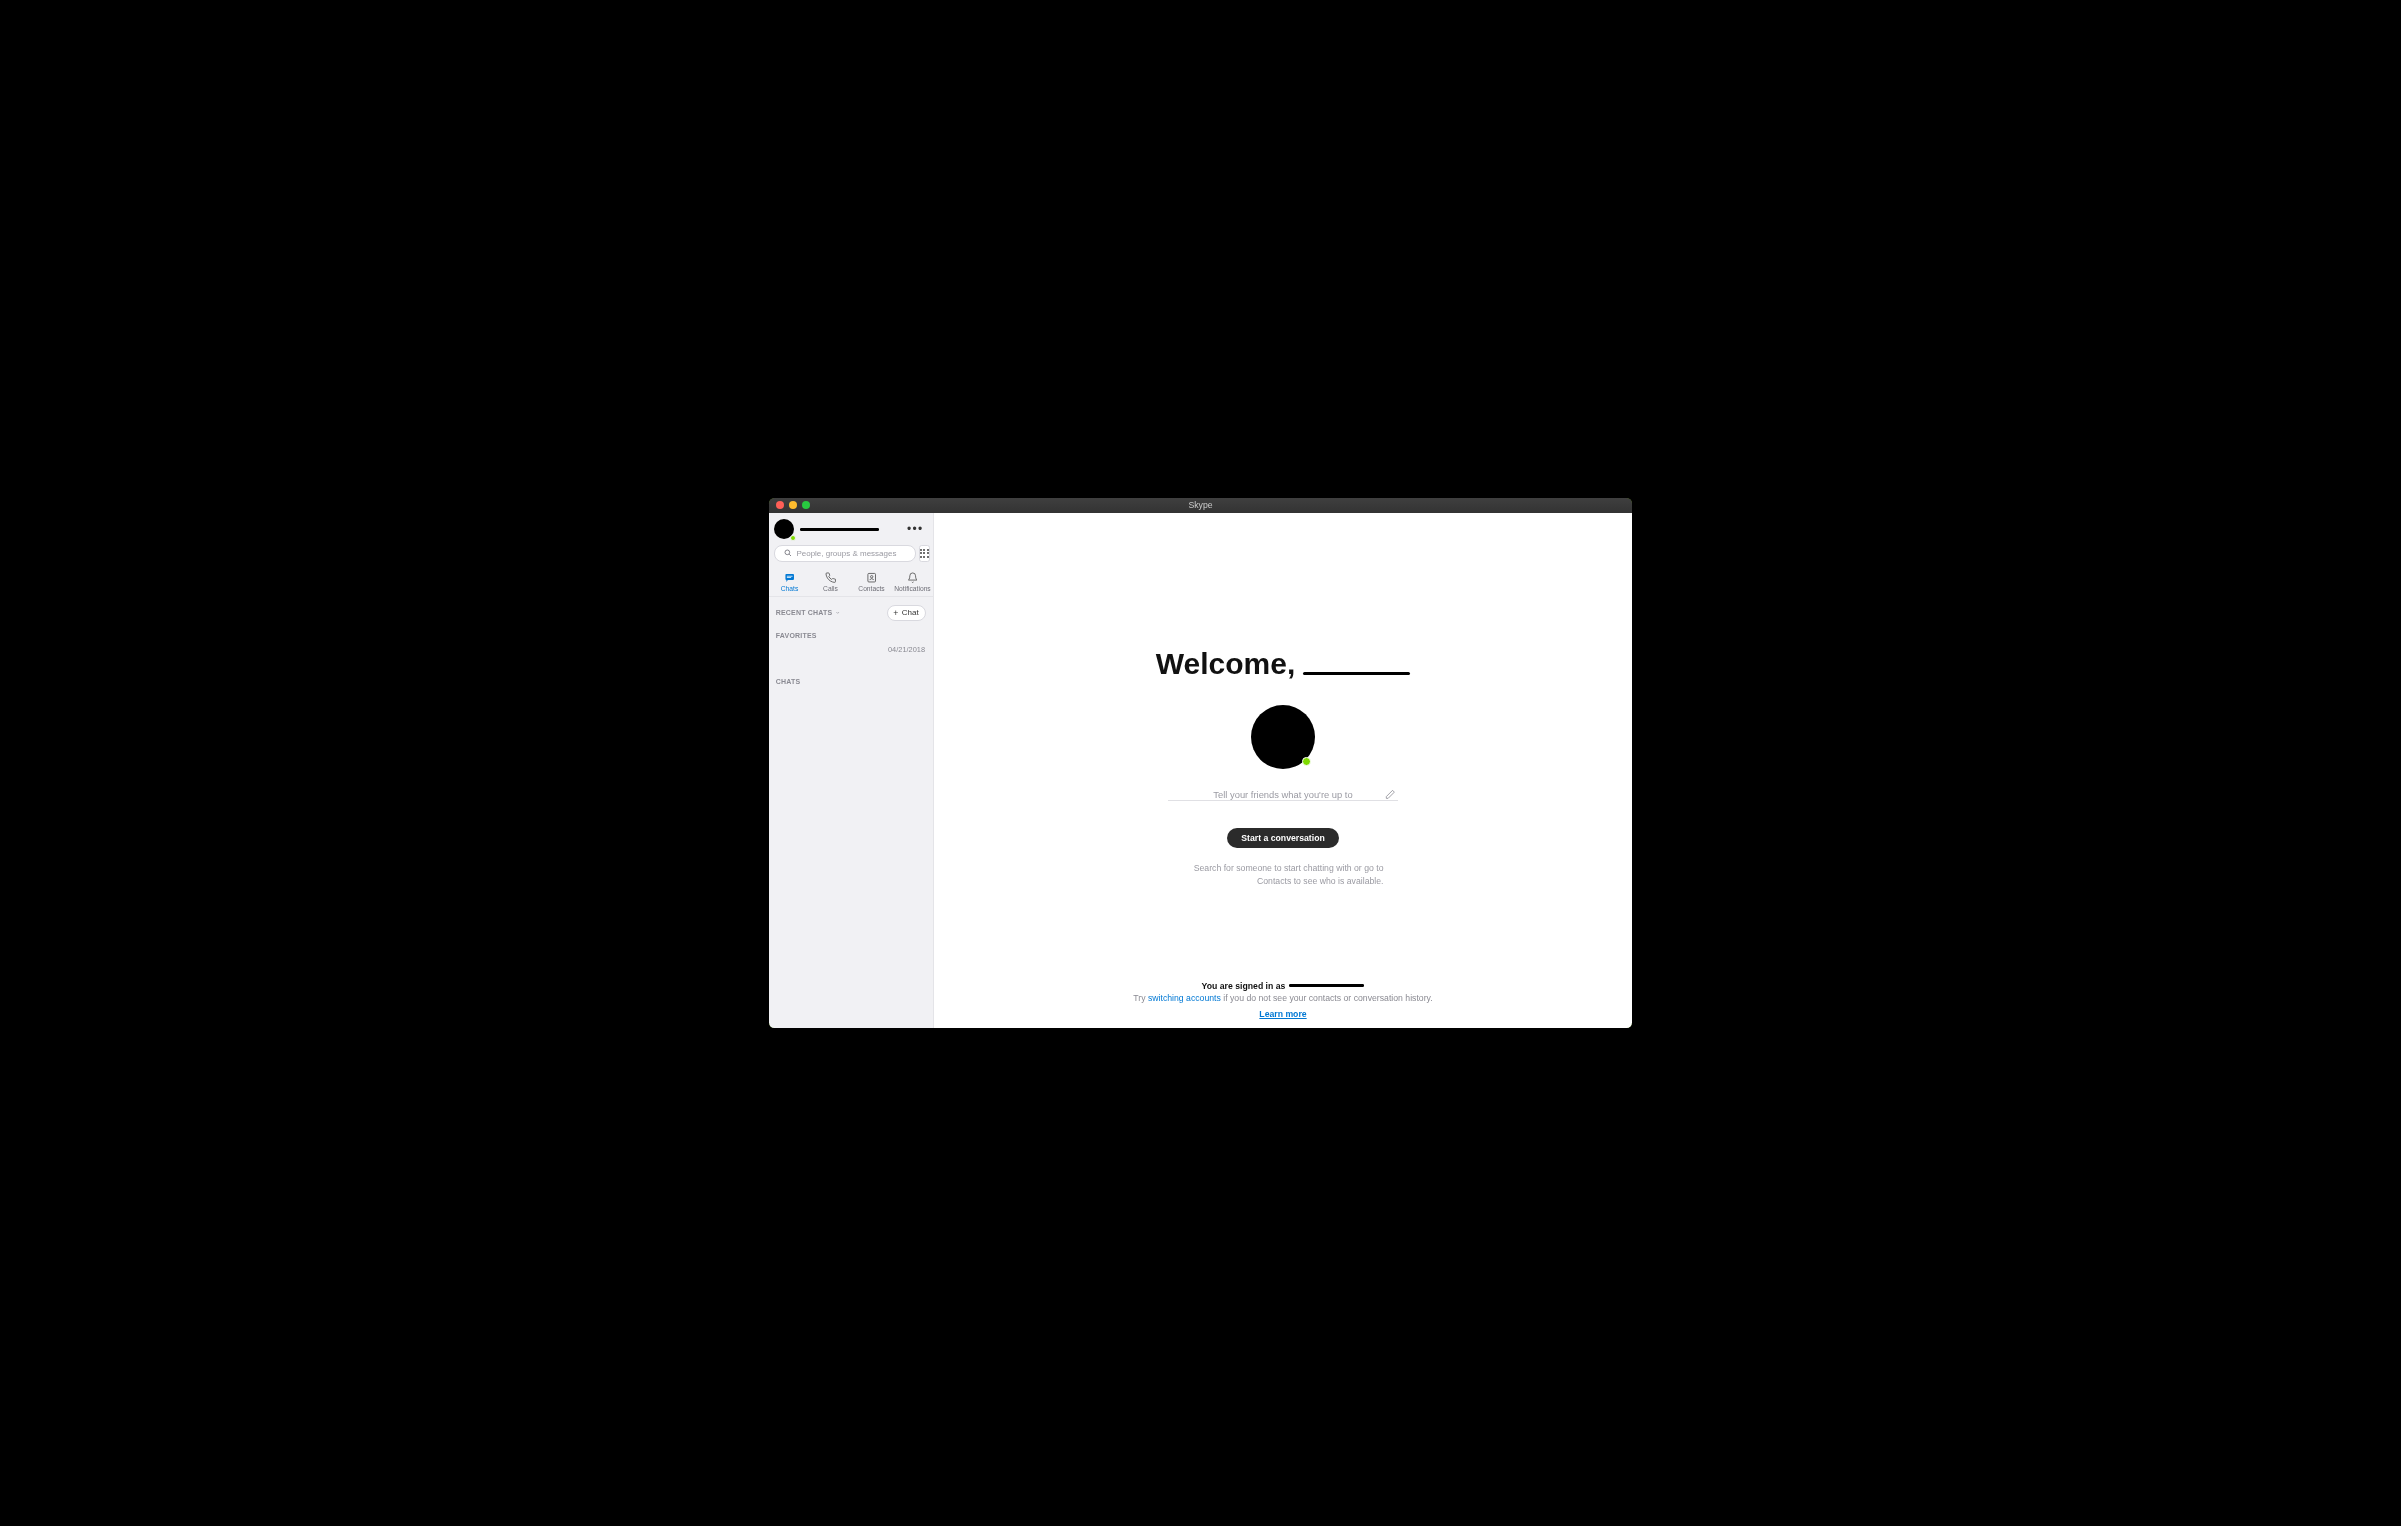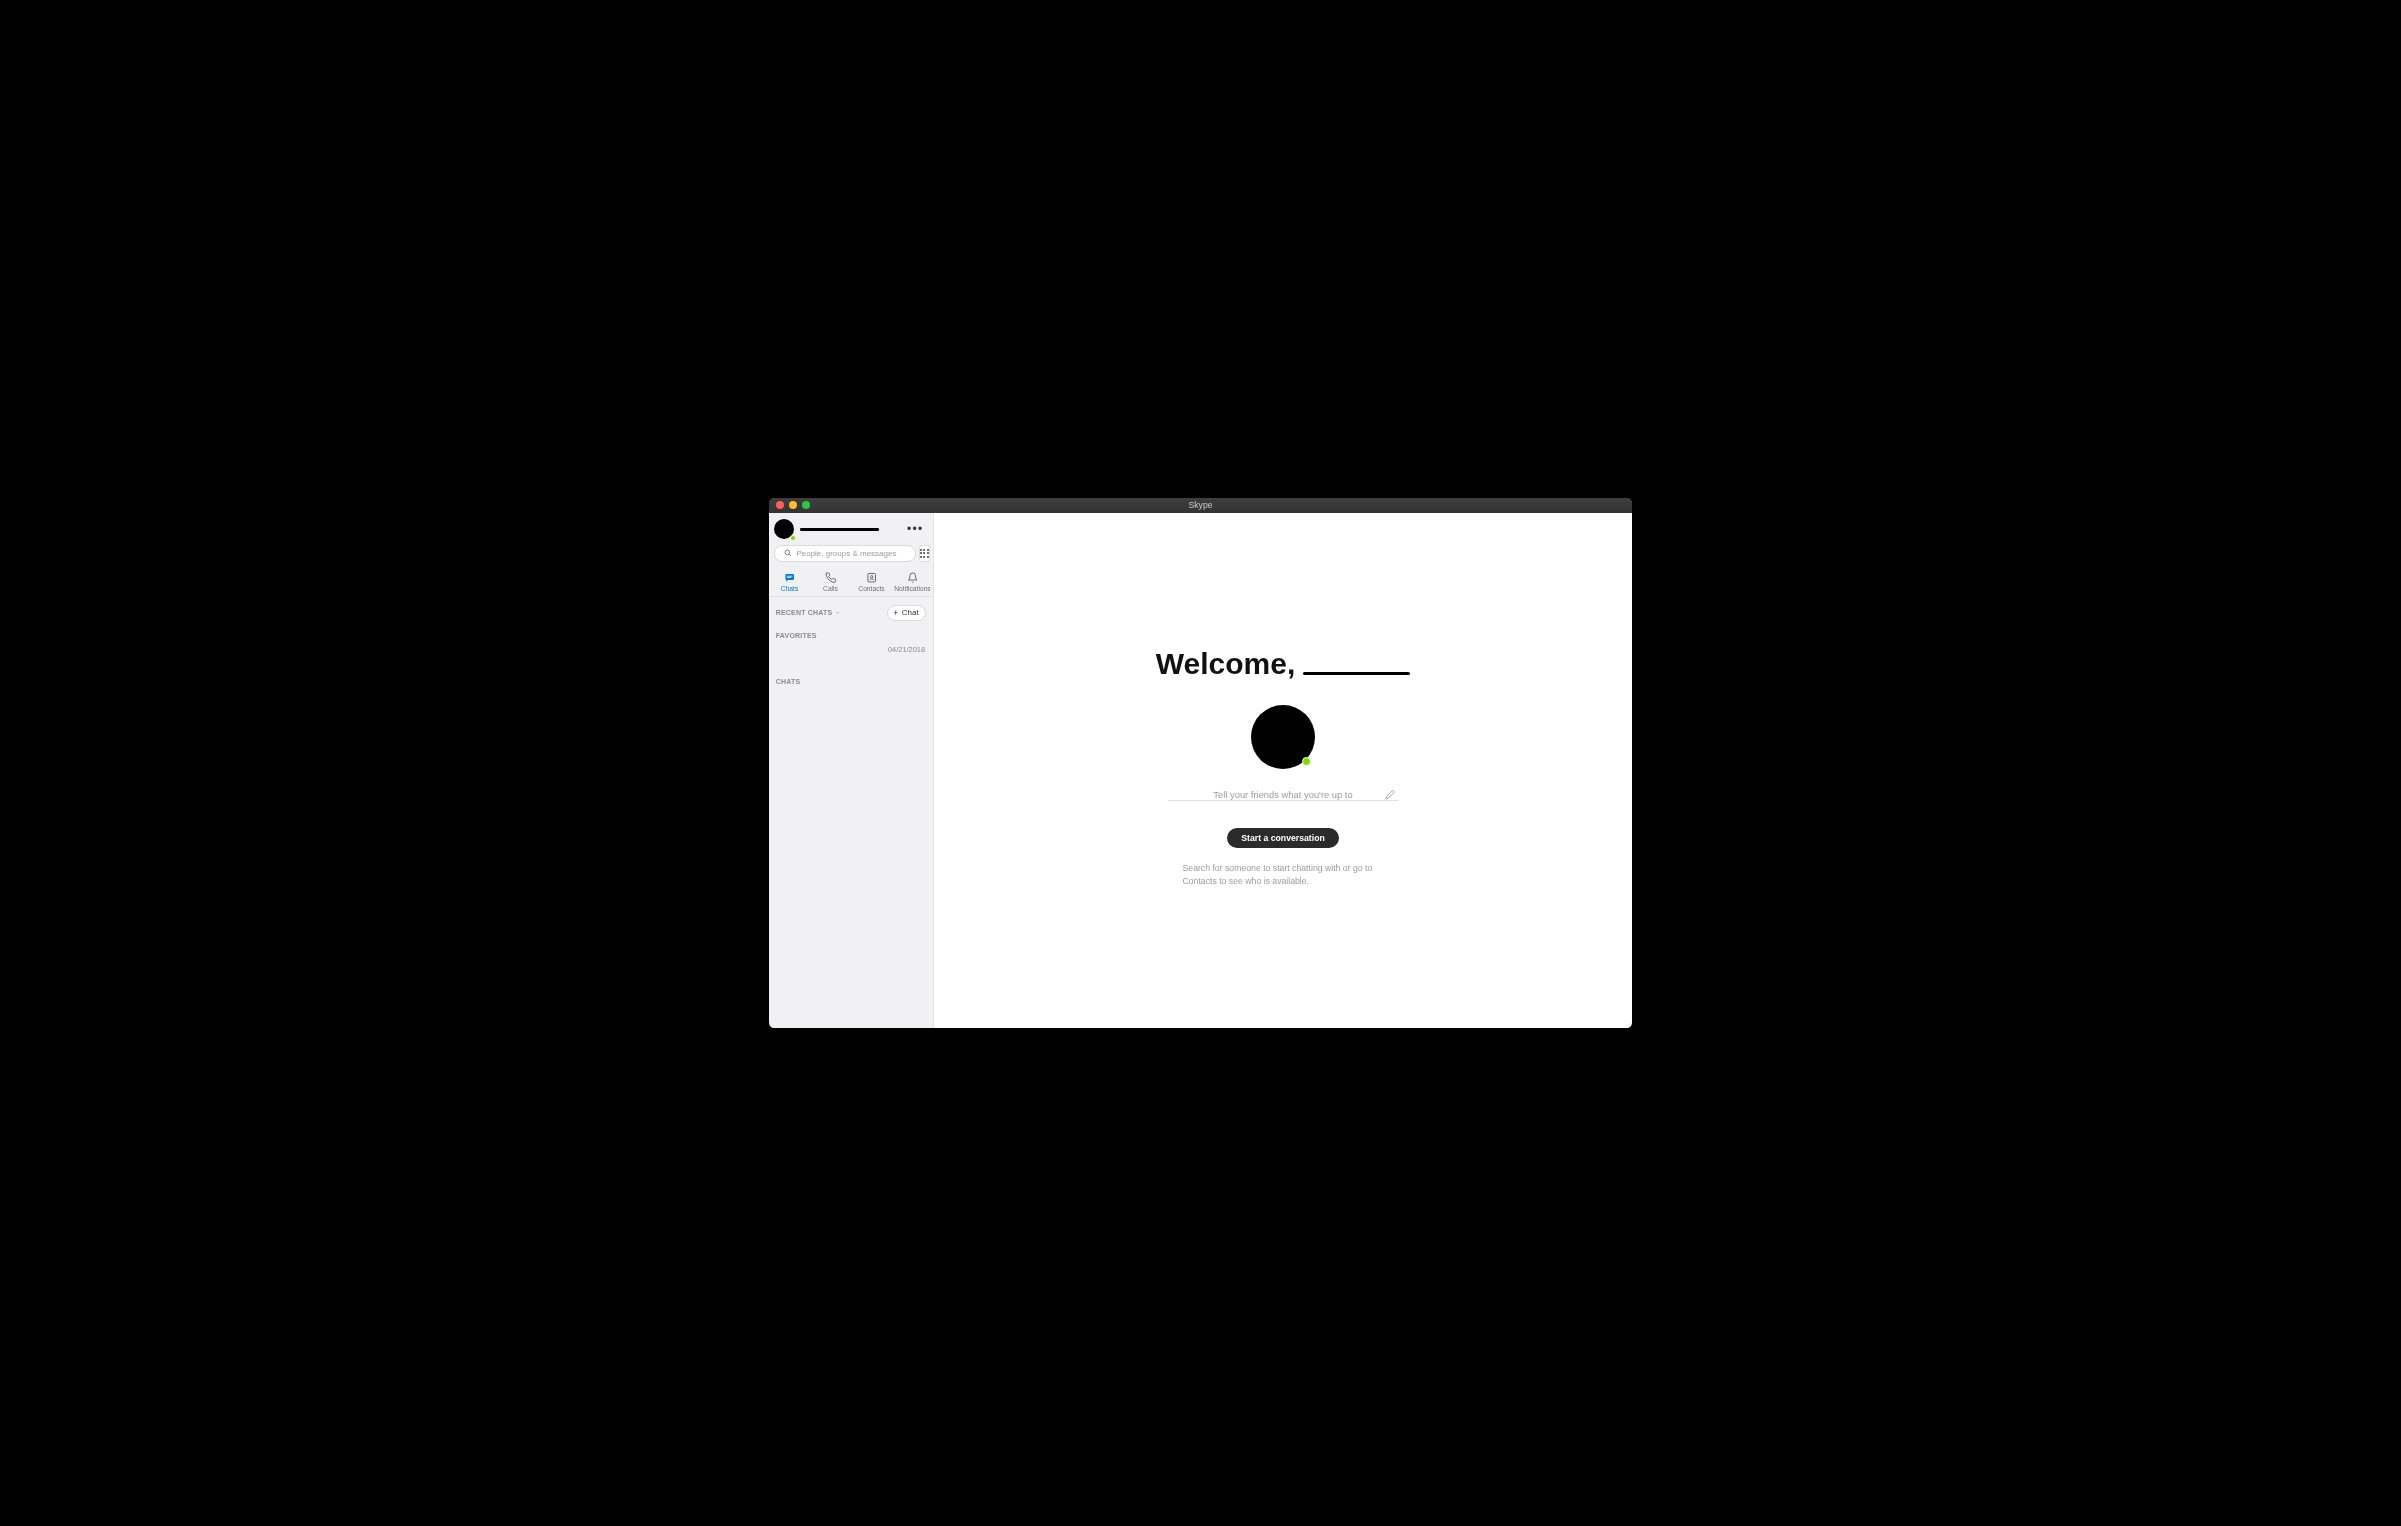--- a/index.html
+++ b/index.html
@@ -278,21 +278,21 @@
     height: 20px;
     padding: 0 14.7px;
     font-size: 8.7px;
     font-weight: 600;
     cursor: pointer;
   }
   .hint-text {
     margin-top: 14.7px;
     font-size: 8.7px;
     color: #9a9aa2;
-    text-align: left;
+    text-align: right;
     max-width: 201px;
     line-height: 1.4;
   }
   .footer {
     position: absolute;
     bottom: 9.4px;
     left: 0; right: 0;
     text-align: center;
     font-size: 8.7px;
   }
@@ -446,18 +446,28 @@
           <svg class="pencil-icon" viewBox="0 0 24 24" fill="none" stroke="currentColor" stroke-width="1.8">
             <path d="M17 3l4 4L7 21H3v-4L17 3z"></path>
           </svg>
         </div>
 
         <button class="start-button">Start a conversation</button>
 
         <div class="hint-text">Search for someone to start chatting with or go to Contacts to see who is available.</div>
       </div>
 
+      <div class="footer">
+        <div class="footer-line1">
+          <span>You are signed in as</span>
+          <span class="footer-redacted"></span>
+        </div>
+        <div class="footer-line2">
+          <span>Try </span><a class="link">switching accounts</a><span> if you do not see your contacts or conversation history.</span>
+        </div>
+        <a class="learn-more">Learn more</a>
+      </div>
 
     </main>
 
   </div>
 </div>
 
 
 </body></html>

